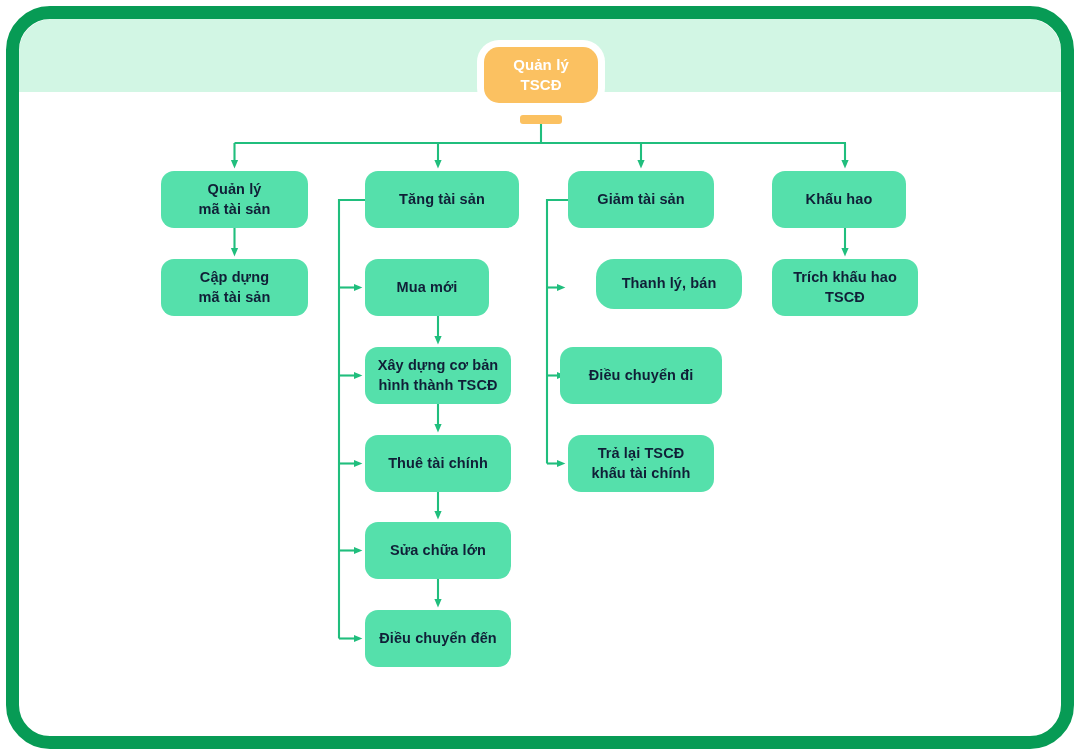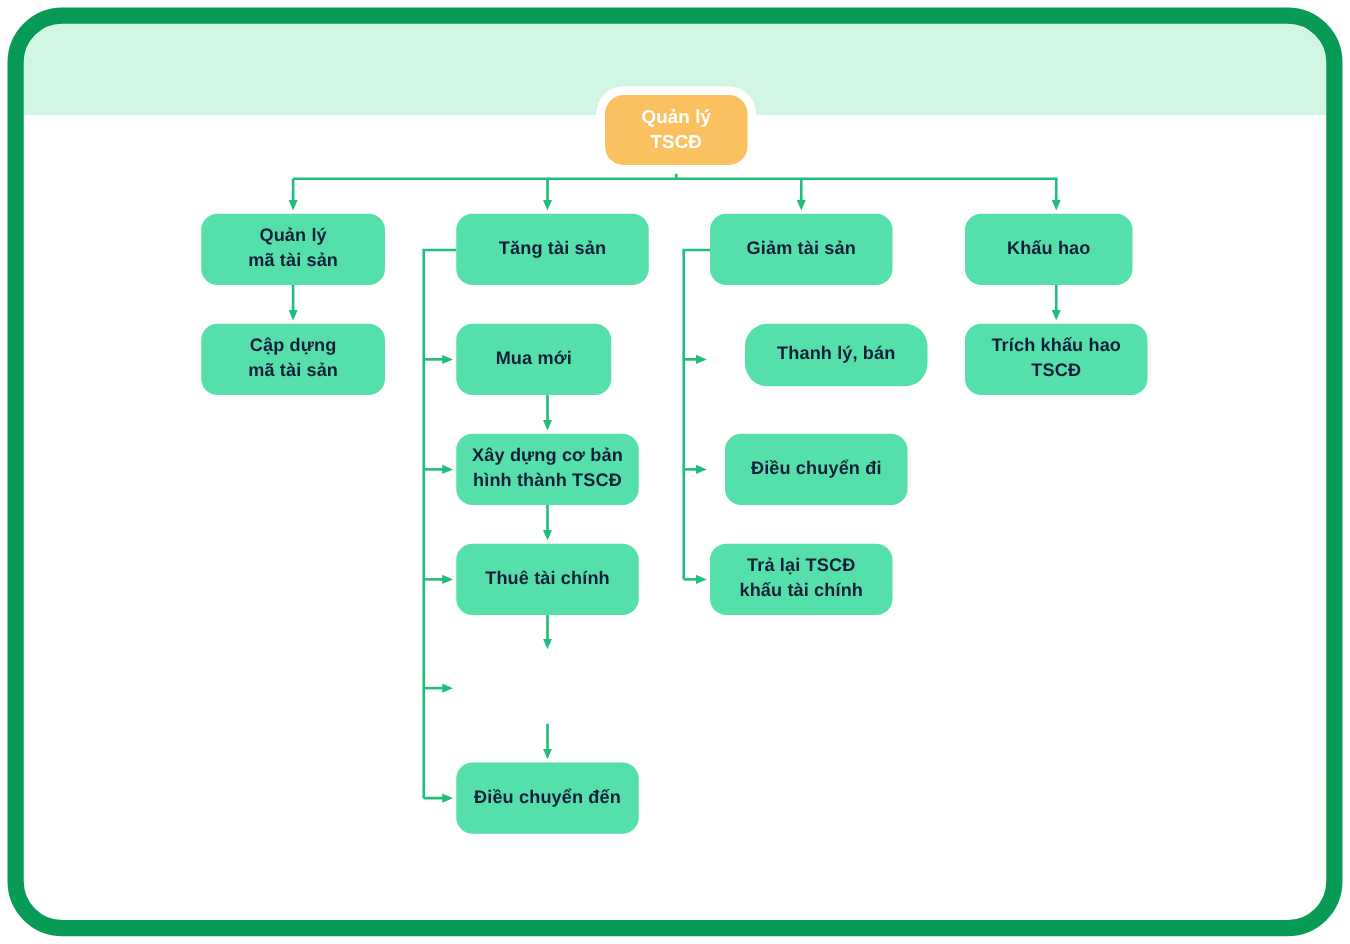--- a/index.html
+++ b/index.html
@@ -132,37 +132,38 @@
       <path d="M438,579 L438,603" marker-end="url(#ah)"></path>
 
       <path d="M568,200 L547,200 L547,463.5"></path>
       <path d="M547,287.5 L561,287.5" marker-end="url(#ah)"></path>
       <path d="M547,375.5 L561,375.5" marker-end="url(#ah)"></path>
       <path d="M547,463.5 L561,463.5" marker-end="url(#ah)"></path>
     </g>
   </svg>
 
   <div class="root-stub" style="left:520px; top:115px; width:42px; height:9px;"></div>
-  <div class="node root" style="left:484px; top:76px; width:114px; height:56px;">Quản lý TSCĐ</div>
+  <div class="node root" style="left:484px; top:47px; width:114px; height:56px;">Quản lý TSCĐ</div>
 
   <div class="node" style="left:161px; top:171px; width:147px; height:57px;">Quản lý
 mã tài sản</div>
   <div class="node" style="left:161px; top:259px; width:147px; height:57px;">Cập dựng
 mã tài sản</div>
 
   <div class="node" style="left:365px; top:171px; width:154px; height:57px;">Tăng tài sản</div>
   <div class="node" style="left:365px; top:259px; width:124px; height:57px;">Mua mới</div>
   <div class="node" style="left:365px; top:347px; width:146px; height:57px;">Xây dựng cơ bản
 hình thành TSCĐ</div>
   <div class="node" style="left:365px; top:435px; width:146px; height:57px;">Thuê tài chính</div>
+  <div class="node" style="left:365px; top:522px; width:146px; height:57px;">Sửa chữa lớn</div>
   <div class="node" style="left:365px; top:610px; width:146px; height:57px;">Điều chuyển đến</div>
 
   <div class="node" style="left:568px; top:171px; width:146px; height:57px;">Giảm tài sản</div>
   <div class="node" style="left:596px; top:259px; width:146px; height:50px;border-radius:18px;">Thanh lý, bán</div>
-  <div class="node" style="left:580px; top:347px; width:146px; height:57px;">Điều chuyển đi</div>
+  <div class="node" style="left:560px; top:347px; width:162px; height:57px;">Điều chuyển đi</div>
   <div class="node" style="left:568px; top:435px; width:146px; height:57px;">Trả lại TSCĐ
 khấu tài chính</div>
 
   <div class="node" style="left:772px; top:171px; width:134px; height:57px;">Khấu hao</div>
   <div class="node" style="left:772px; top:259px; width:146px; height:57px;">Trích khấu hao
 TSCĐ</div>
 
   <div class="frame"></div>
 </div>
 

